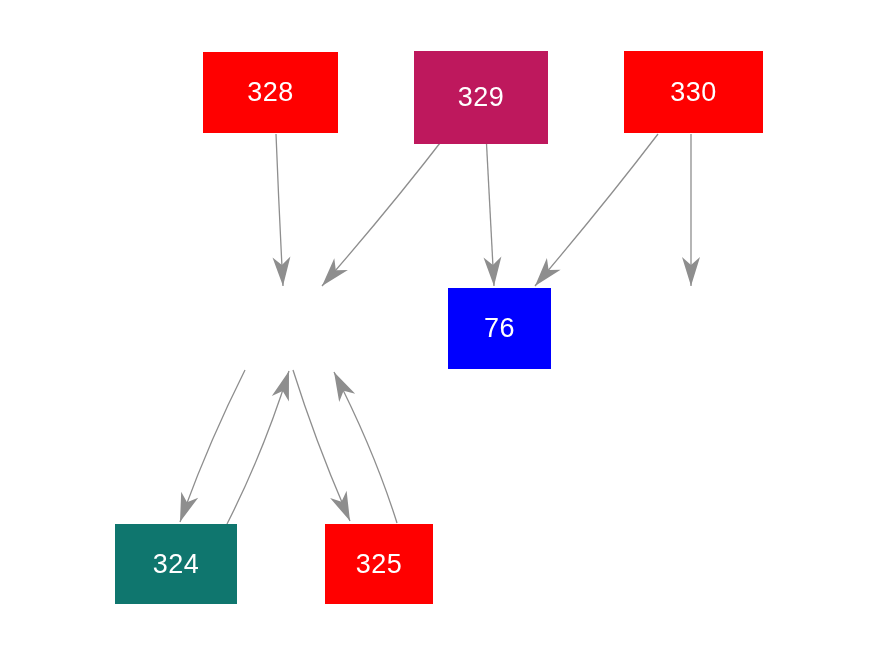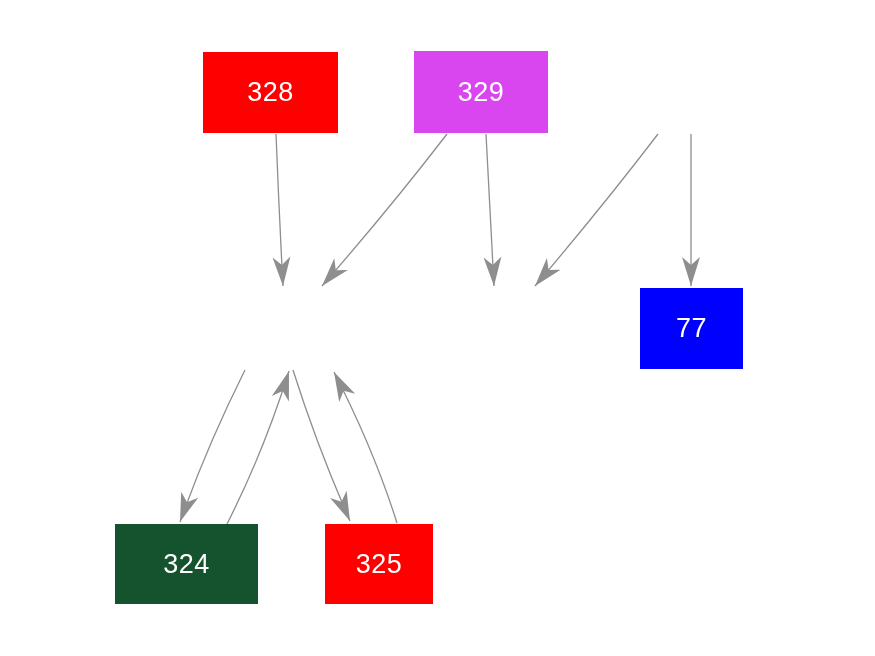--- a/index.html
+++ b/index.html
@@ -63,26 +63,29 @@
       <polygon points="289.0,371.0 288.9,401.4 282.7,391.0 271.8,396.0" fill="#8e8e8e"></polygon>
       <path d="M 293 370 Q 317 446 350 521" fill="none" stroke="#8e8e8e" stroke-width="1.3"></path>
       <polygon points="350.0,521.0 330.1,498.1 341.5,501.8 346.6,490.8" fill="#8e8e8e"></polygon>
       <path d="M 397 523 Q 374 450 334 372" fill="none" stroke="#8e8e8e" stroke-width="1.3"></path>
       <polygon points="334.0,372.0 355.2,393.7 343.6,390.7 339.2,401.9" fill="#8e8e8e"></polygon>
     </svg>
   <div id="nodes-layer" class="nodes-layer">
       <div class="node" style="left: 203px; top: 52px; width: 135px; height: 81px; background: rgb(255, 0, 0);">
         <span class="node-label">328</span>
       </div>
-      <div class="node" style="left: 414px; top: 51px; width: 134px; height: 82px; background: #d946ef;">
+      <div class="node" style="left: 414px; top: 51px; width: 134px; height: 93px; background: #be185d;">
         <span class="node-label">329</span>
       </div>
-      <div class="node" style="left: 640px; top: 288px; width: 103px; height: 81px; background: rgb(0, 0, 255);">
-        <span class="node-label">77</span>
+      <div class="node" style="left: 624px; top: 51px; width: 139px; height: 82px; background: rgb(255, 0, 0);">
+        <span class="node-label">330</span>
       </div>
-      <div class="node" style="left: 115px; top: 524px; width: 143px; height: 80px; background: #14532d;">
+      <div class="node" style="left: 448px; top: 288px; width: 103px; height: 81px; background: rgb(0, 0, 255);">
+        <span class="node-label">76</span>
+      </div>
+      <div class="node" style="left: 115px; top: 524px; width: 122px; height: 80px; background: #0f766e;">
         <span class="node-label">324</span>
       </div>
       <div class="node" style="left: 325px; top: 524px; width: 108px; height: 80px; background: rgb(255, 0, 0);">
         <span class="node-label">325</span>
       </div>
     </div>
 </div>
 
 </body></html>

